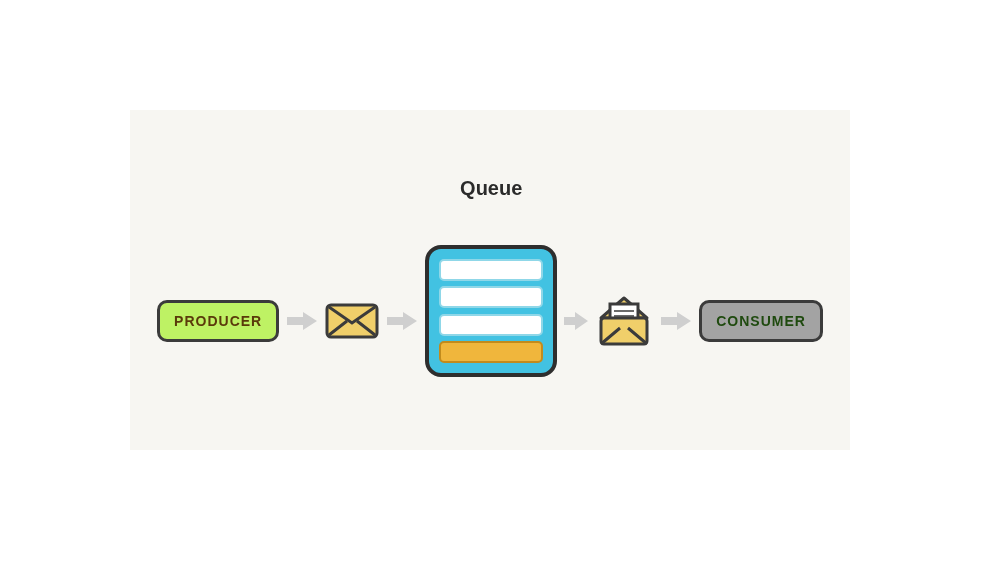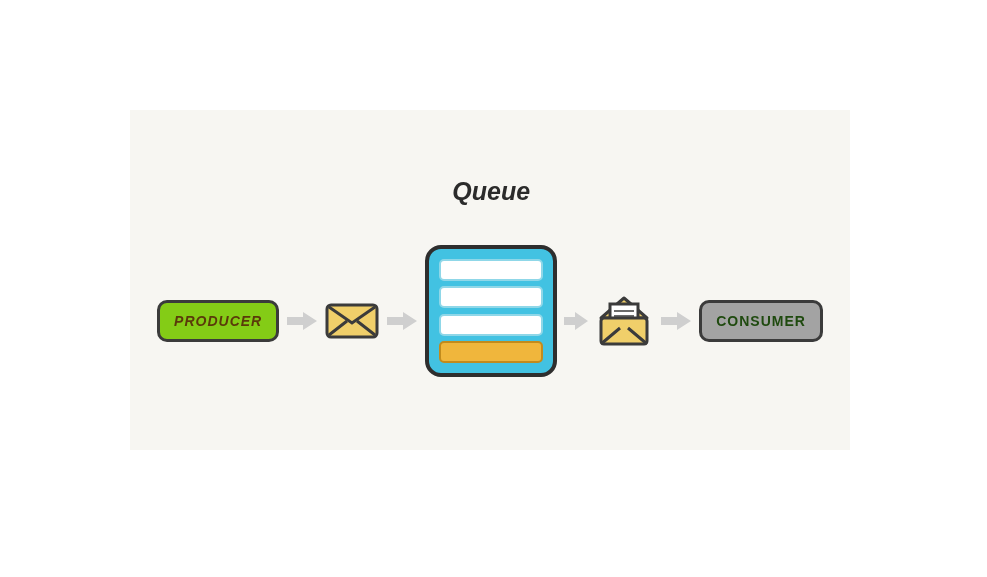--- a/index.html
+++ b/index.html
@@ -33,45 +33,44 @@
     border-radius: 10px;
     padding: 10px 14px;
     font-weight: 800;
     letter-spacing: 1px;
     font-size: 14px;
     color: #3b3b3b;
     display: inline-flex;
     align-items: center;
     justify-content: center;
   }
-  .badge.producer { background: #84cc16; color: #5a3a0a; font-style: italic; }
+  .badge.producer { background: #bef264; color: #5a3a0a; }
   .badge.consumer { background: #a3a3a3; color: #1f4a0f; }
 
   .arrow {
     display: inline-flex;
     align-items: center;
     margin: 0 6px;
   }
 
   .queue-wrap {
     display: inline-flex;
     flex-direction: column;
     align-items: center;
     position: relative;
   }
   .queue-title {
     font-weight: 800;
-    font-size: 25px;
+    font-size: 20px;
     color: #2b2b2b;
     position: absolute;
     top: -78px;
     left: 0;
     right: 0;
     text-align: center;
-    font-style: italic;
   }
   .queue {
     width: 132px;
     height: 132px;
     background: #42c2e2;
     border: 4px solid #2e2e2e;
     border-radius: 16px;
     padding: 10px;
     box-sizing: border-box;
     display: flex;

